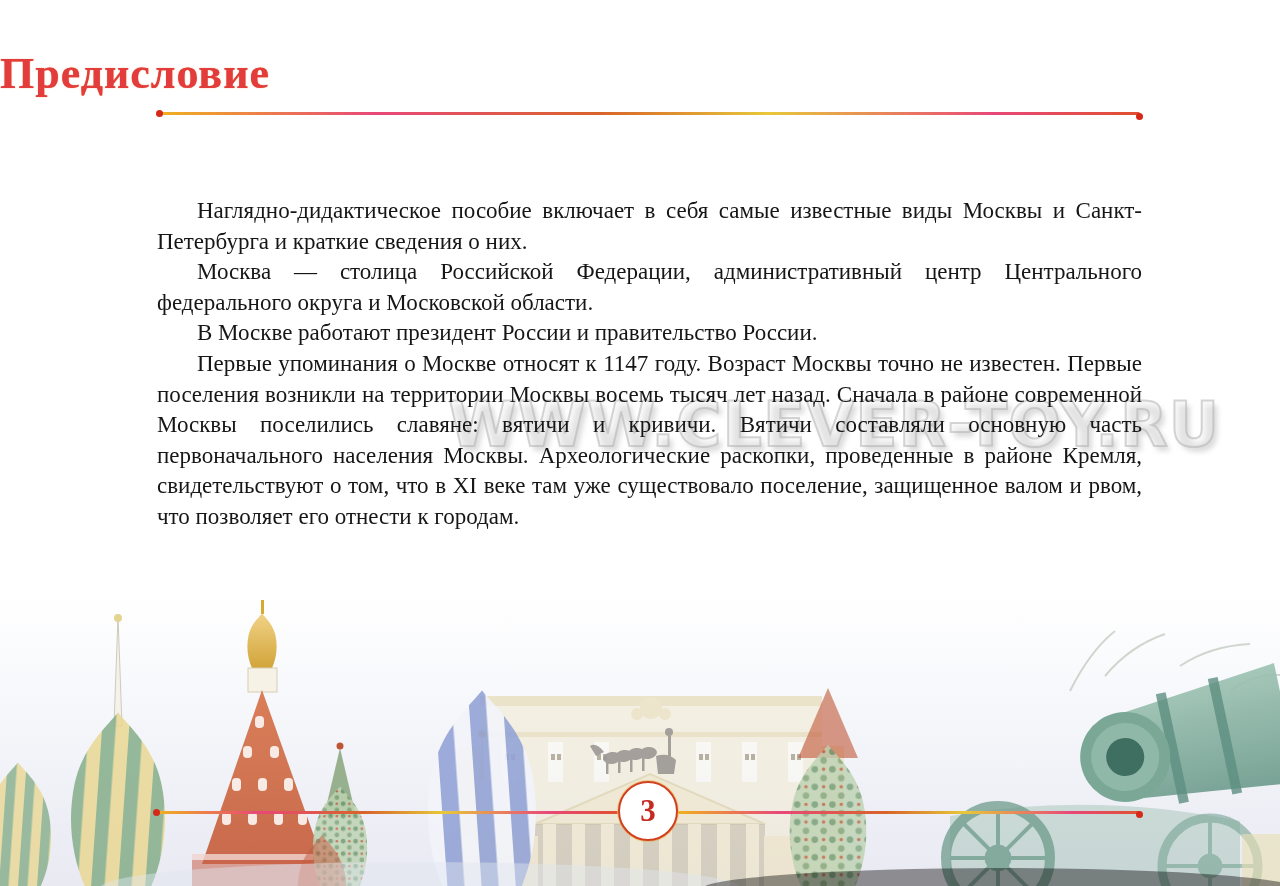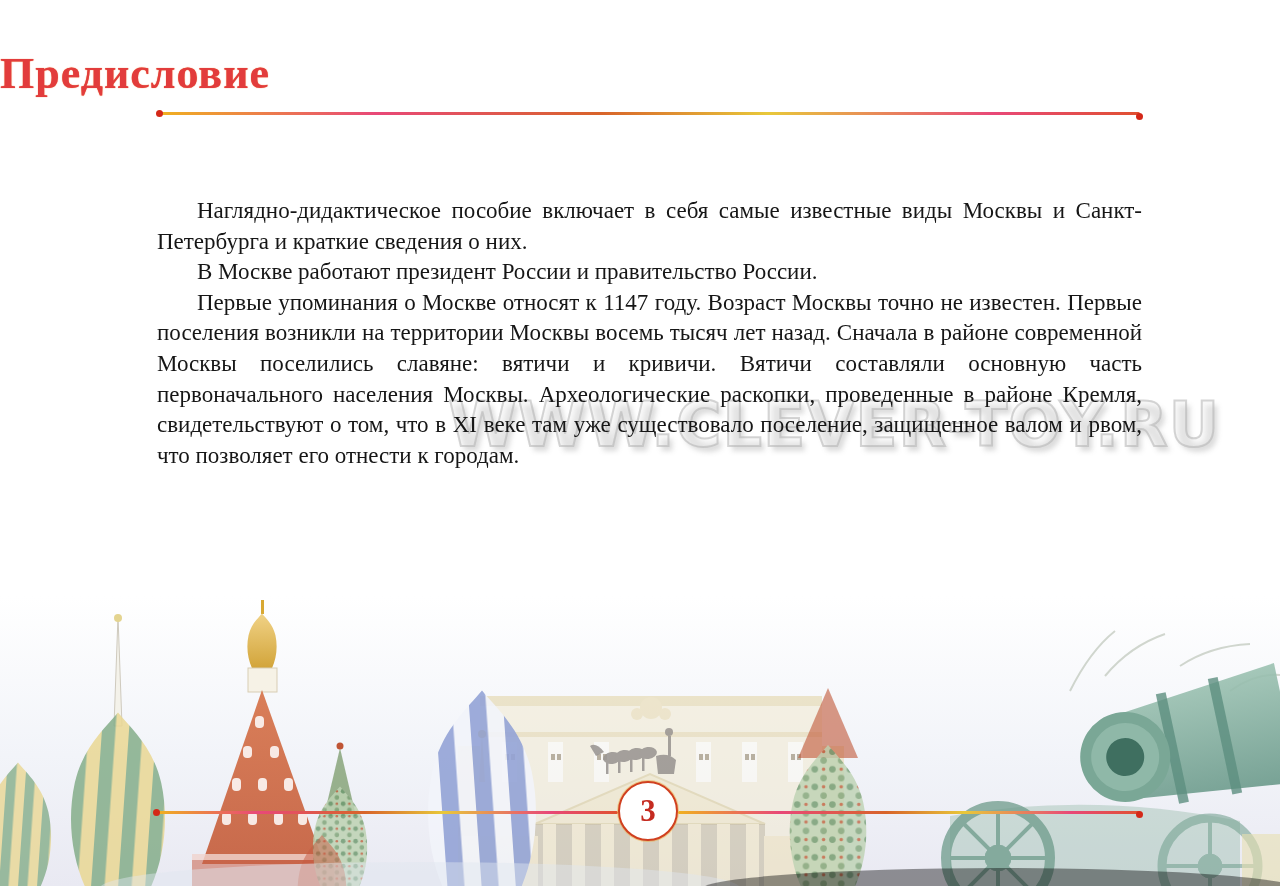--- a/index.html
+++ b/index.html
@@ -61,20 +61,21 @@
   <div class="title">Предисловие</div>
 
   <div class="rule rule-top"></div>
   <div class="rule-dot" style="left:156px;top:110px;"></div>
   <div class="rule-dot" style="left:1136px;top:113px;"></div>
 
   <div class="watermark">WWW.CLEVER-TOY.RU</div>
 
   <div class="body-text">
     <p>Наглядно-дидактическое пособие включает в себя самые известные виды Москвы и Санкт-Петербурга и краткие сведения о них.</p>
+    <p>Москва — столица Российской Федерации, административный центр Центрального федерального округа и Московской области.</p>
     <p>В Москве работают президент России и правительство России.</p>
     <p>Первые упоминания о Москве относят к 1147 году. Возраст Москвы точно не известен. Первые поселения возникли на территории Москвы восемь тысяч лет назад. Сначала в районе современной Москвы поселились славяне: вятичи и кривичи. Вятичи составляли основную часть первоначального населения Москвы. Археологические раскопки, проведенные в районе Кремля, свидетельствуют о том, что в XI веке там уже существовало поселение, защищенное валом и рвом, что позволяет его отнести к городам.</p>
   </div>
 
   <svg class="illustration" viewBox="0 0 1280 290">
     <defs>
       <linearGradient id="sky" x1="0" y1="0" x2="0" y2="1">
         <stop offset="0" stop-color="#ffffff"></stop>
         <stop offset="0.55" stop-color="#f2f4f9"></stop>
         <stop offset="1" stop-color="#e9e9f2"></stop>

